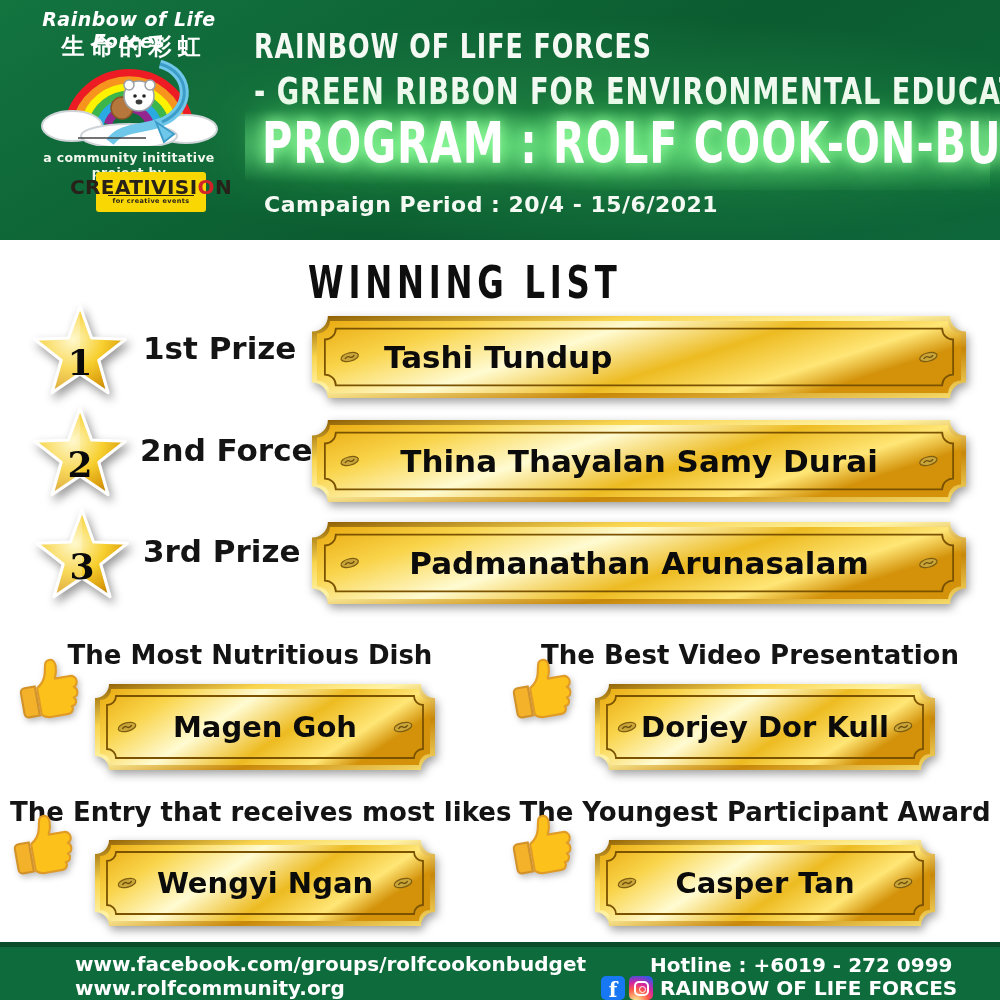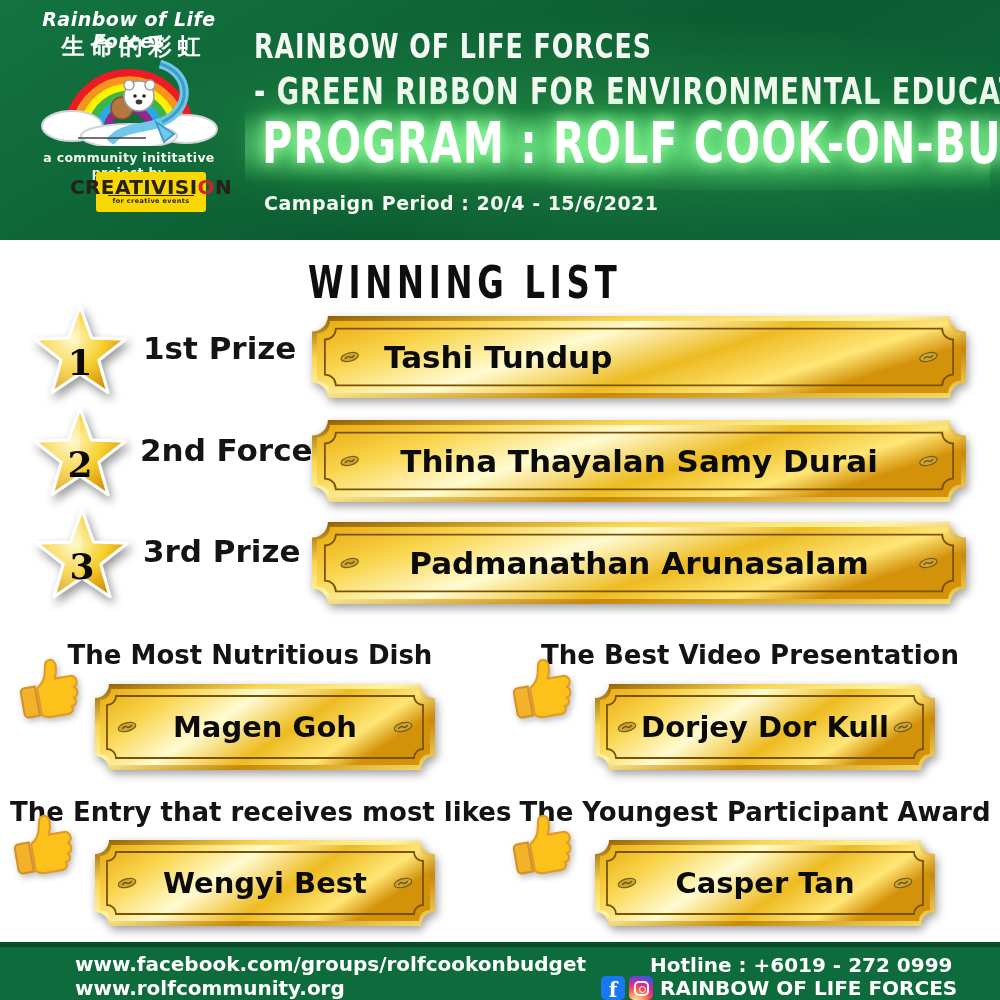--- a/index.html
+++ b/index.html
@@ -27,21 +27,21 @@
   .cv-text { font-size:20px; font-weight:900; color:#27211a; letter-spacing:.4px; line-height:14px; }
   .cv-o { color:#d2232a; }
   .cv-sub { font-size:6.5px; font-weight:bold; color:#27211a; border-top:1px solid #27211a; padding:1px 4px 0 4px; margin-top:1px; letter-spacing:.4px; }
 
   .header-right { position:absolute; left:252px; top:0; width:740px; height:240px; color:#fff; }
   .condensed { display:inline-block; transform:scale(.94,1.28); transform-origin:left center; font-weight:bold; white-space:nowrap; }
   .h-line1 { position:absolute; left:2px; top:30px; font-size:27px; letter-spacing:1px; color:#f4f9f3; }
   .h-line2 { position:absolute; left:2px; top:74px; font-size:29px; letter-spacing:1px; color:#f4f9f3; }
   .h-program { position:absolute; left:10px; top:118px; font-size:44px; letter-spacing:1px; color:#ffffff;
     text-shadow:0 0 12px rgba(150,255,160,.95), 0 0 28px rgba(130,255,140,.8), 0 0 48px rgba(120,255,130,.5); }
-  .h-campaign { position:absolute; left:12px; top:192px; font-size:19px; font-weight:bold; color:#f4f9f3; letter-spacing:.5px; }
+  .h-campaign { position:absolute; left:12px; top:192px; font-size:22px; font-weight:bold; color:#f4f9f3; letter-spacing:.5px; }
 
   
   .winning-title { position:absolute; left:308px; top:256px; font-size:34px; font-weight:800; color:#0e0e0e;
     letter-spacing:5px; transform:scale(.95,1.3); transform-origin:left top; white-space:nowrap; }
 
   .star { position:absolute; width:104px; height:104px; filter:drop-shadow(3px 5px 5px rgba(0,0,0,.4)); }
   .star svg { width:100%; height:100%; }
   .star-num { position:absolute; left:0; top:10px; width:100%; height:100%; display:flex; align-items:center; justify-content:center;
     font-family:"DejaVu Serif", serif; font-weight:bold; font-size:36px; color:#0a0a0a; }
 
@@ -306,21 +306,21 @@
   <g transform="translate(32 43) rotate(-15)">
   <ellipse rx="9" ry="4.2" fill="#caa63a" stroke="#7c5c10" stroke-width="1.2"></ellipse>
   <path d="M-5 .6 Q -2 -2 0 0 Q 2 2 5 -.6" stroke="#6b4e0c" fill="none" stroke-width="1.4"></path>
           </g> 
           <g transform="translate(308 43) rotate(-15)">
   <ellipse rx="9" ry="4.2" fill="#caa63a" stroke="#7c5c10" stroke-width="1.2"></ellipse>
   <path d="M-5 .6 Q -2 -2 0 0 Q 2 2 5 -.6" stroke="#6b4e0c" fill="none" stroke-width="1.4"></path>
           </g>
         </svg>
       </span>
-    <span class="plate-name">Wengyi Best</span>
+    <span class="plate-name">Wengyi Ngan</span>
   </div>
 
   <div class="award-title" style="left:510px; top:797px; width:490px;">The Youngest Participant Award</div>
   <div class="thumb" style="left:505px; top:806px;"><span class="thumb-shape"><svg viewBox="0 0 72 72">
           <g transform="rotate(-10 36 36)">
   <path d="M12 32 h10 v28 h-10 a4 4 0 0 1 -4 -4 V36 a4 4 0 0 1 4 -4 z" fill="#f3b229" stroke="#d2922a" stroke-width="2"></path>
   <path d="M24 58 V34 c5 -3 8.5 -8 9.6 -13 l1.5 -7 c.6 -3 2.6 -4.3 4.6 -4.3 3 0 5.2 2.6 5.2 6.3 0 4 -1.5 9 -3 12 h14.5 c3 0 5.6 2.5 5.6 5.5 0 2.6 -1.6 4.6 -3.7 5.3 1.6 1 2.6 2.7 2.6 4.7 0 2.7 -1.8 4.7 -4.2 5.1 1 1 1.7 2.5 1.4 4.1 -.4 2.3 -2.3 3.8 -4.8 3.8 .6 1 .8 2.3 .4 3.5 -.7 2 -2.6 3.2 -4.8 3.2 H32 c-3.6 0 -6 -1.6 -8 -3.5 z" fill="#fcc21b" stroke="#e09b27" stroke-width="2" stroke-linejoin="round"></path>
 </g>
         </svg></span></div>
   <div class="plaque small" style="left:595px; top:840px;">

